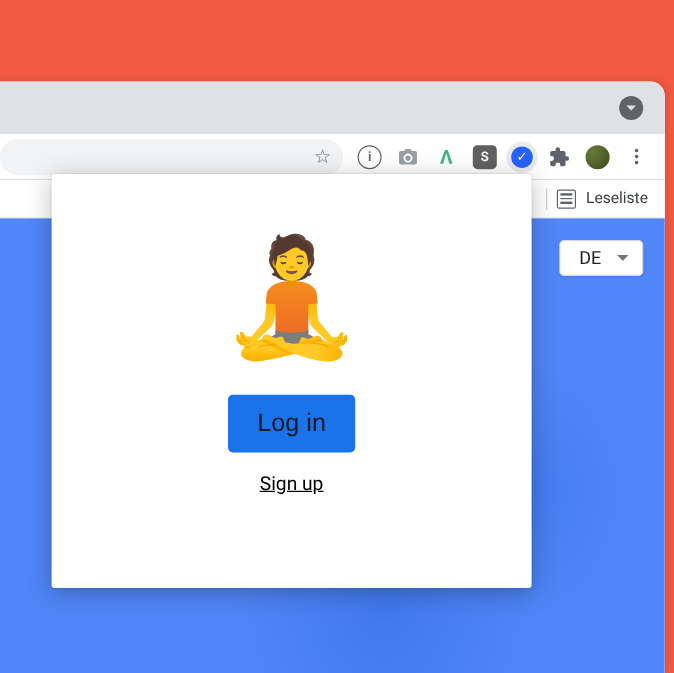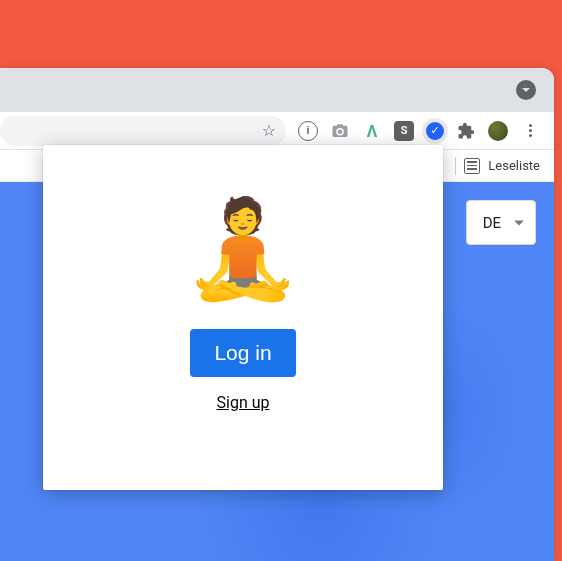--- a/index.html
+++ b/index.html
@@ -101,21 +101,21 @@
     background: linear-gradient(rgba(41,107,245,0.82), rgba(41,107,245,0.82)),
                 radial-gradient(ellipse 180px 220px at 58% 85%, rgba(20,40,90,0.35), transparent 70%),
                 radial-gradient(ellipse 120px 160px at 80% 60%, rgba(20,40,90,0.25), transparent 70%);
   }
 
   
   .lang-select {
     position: absolute;
     top: 18px;
     right: 18px;
-    height: 45px;
+    height: 30px;
     padding: 0 10px 0 16px;
     background: #fff;
     border: 1px solid #d9d9d9;
     border-radius: 4px;
     display: flex;
     align-items: center;
     gap: 12px;
     font-size: 15px;
     color: #222;
     box-shadow: 0 1px 2px rgba(0,0,0,0.05);
@@ -137,21 +137,21 @@
     align-items: center;
     padding-top: 56px;
   }
   .popup .emoji {
     font-size: 96px;
     line-height: 1;
   }
   .popup .login-btn {
     margin-top: 32px;
     background: #1a73e8;
-    color: #ffffff;
+    color: #0f172a;
     border: none;
     border-radius: 4px;
     padding: 12px 24px;
     font-size: 21px;
     cursor: pointer;
   }
   .popup .signup {
     margin-top: 16px;
     color: #000000;
     font-size: 16px;

